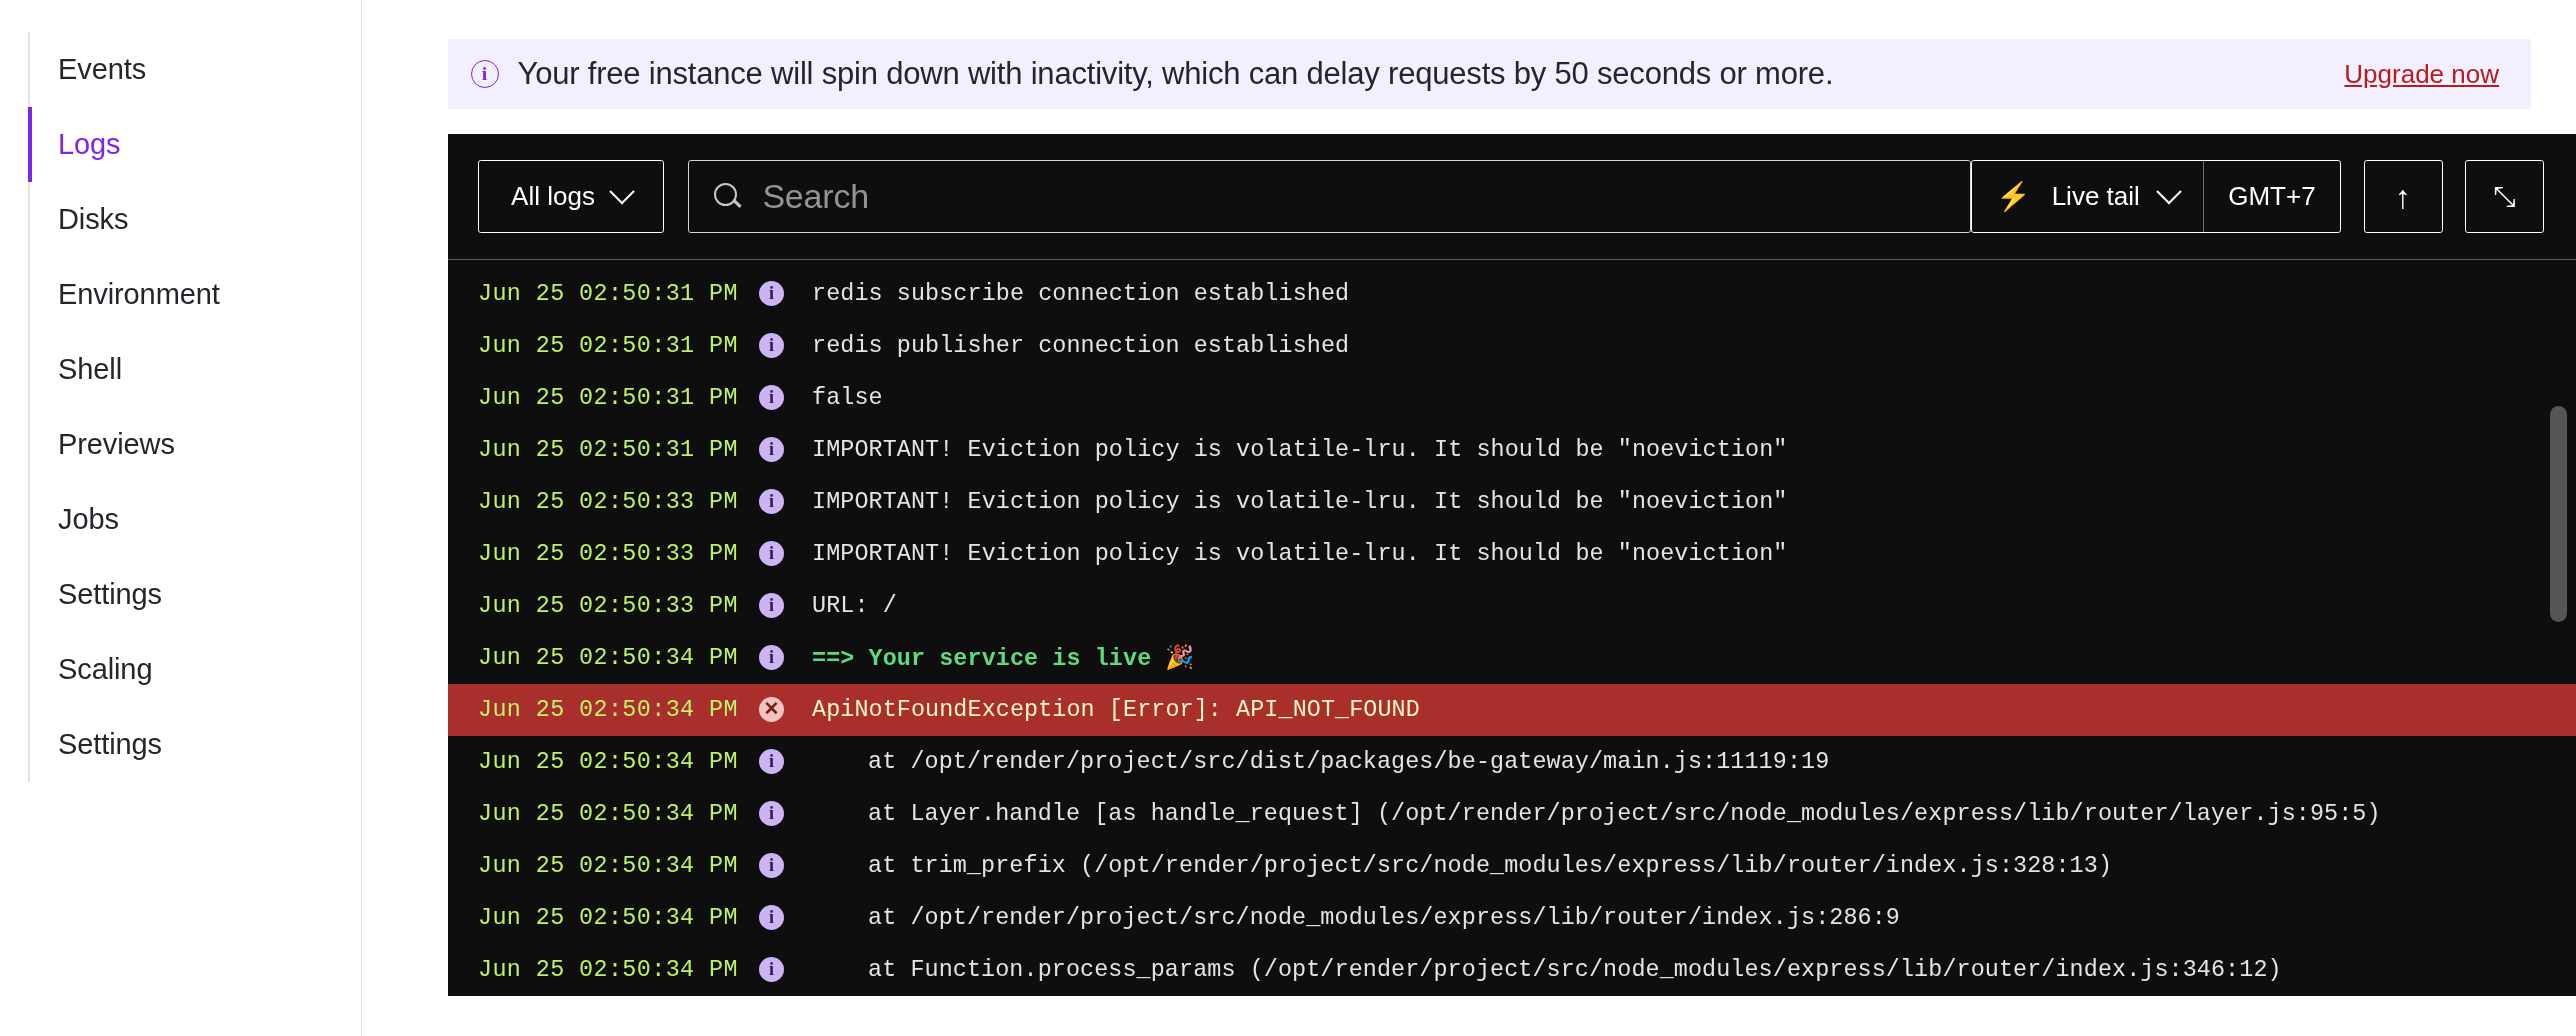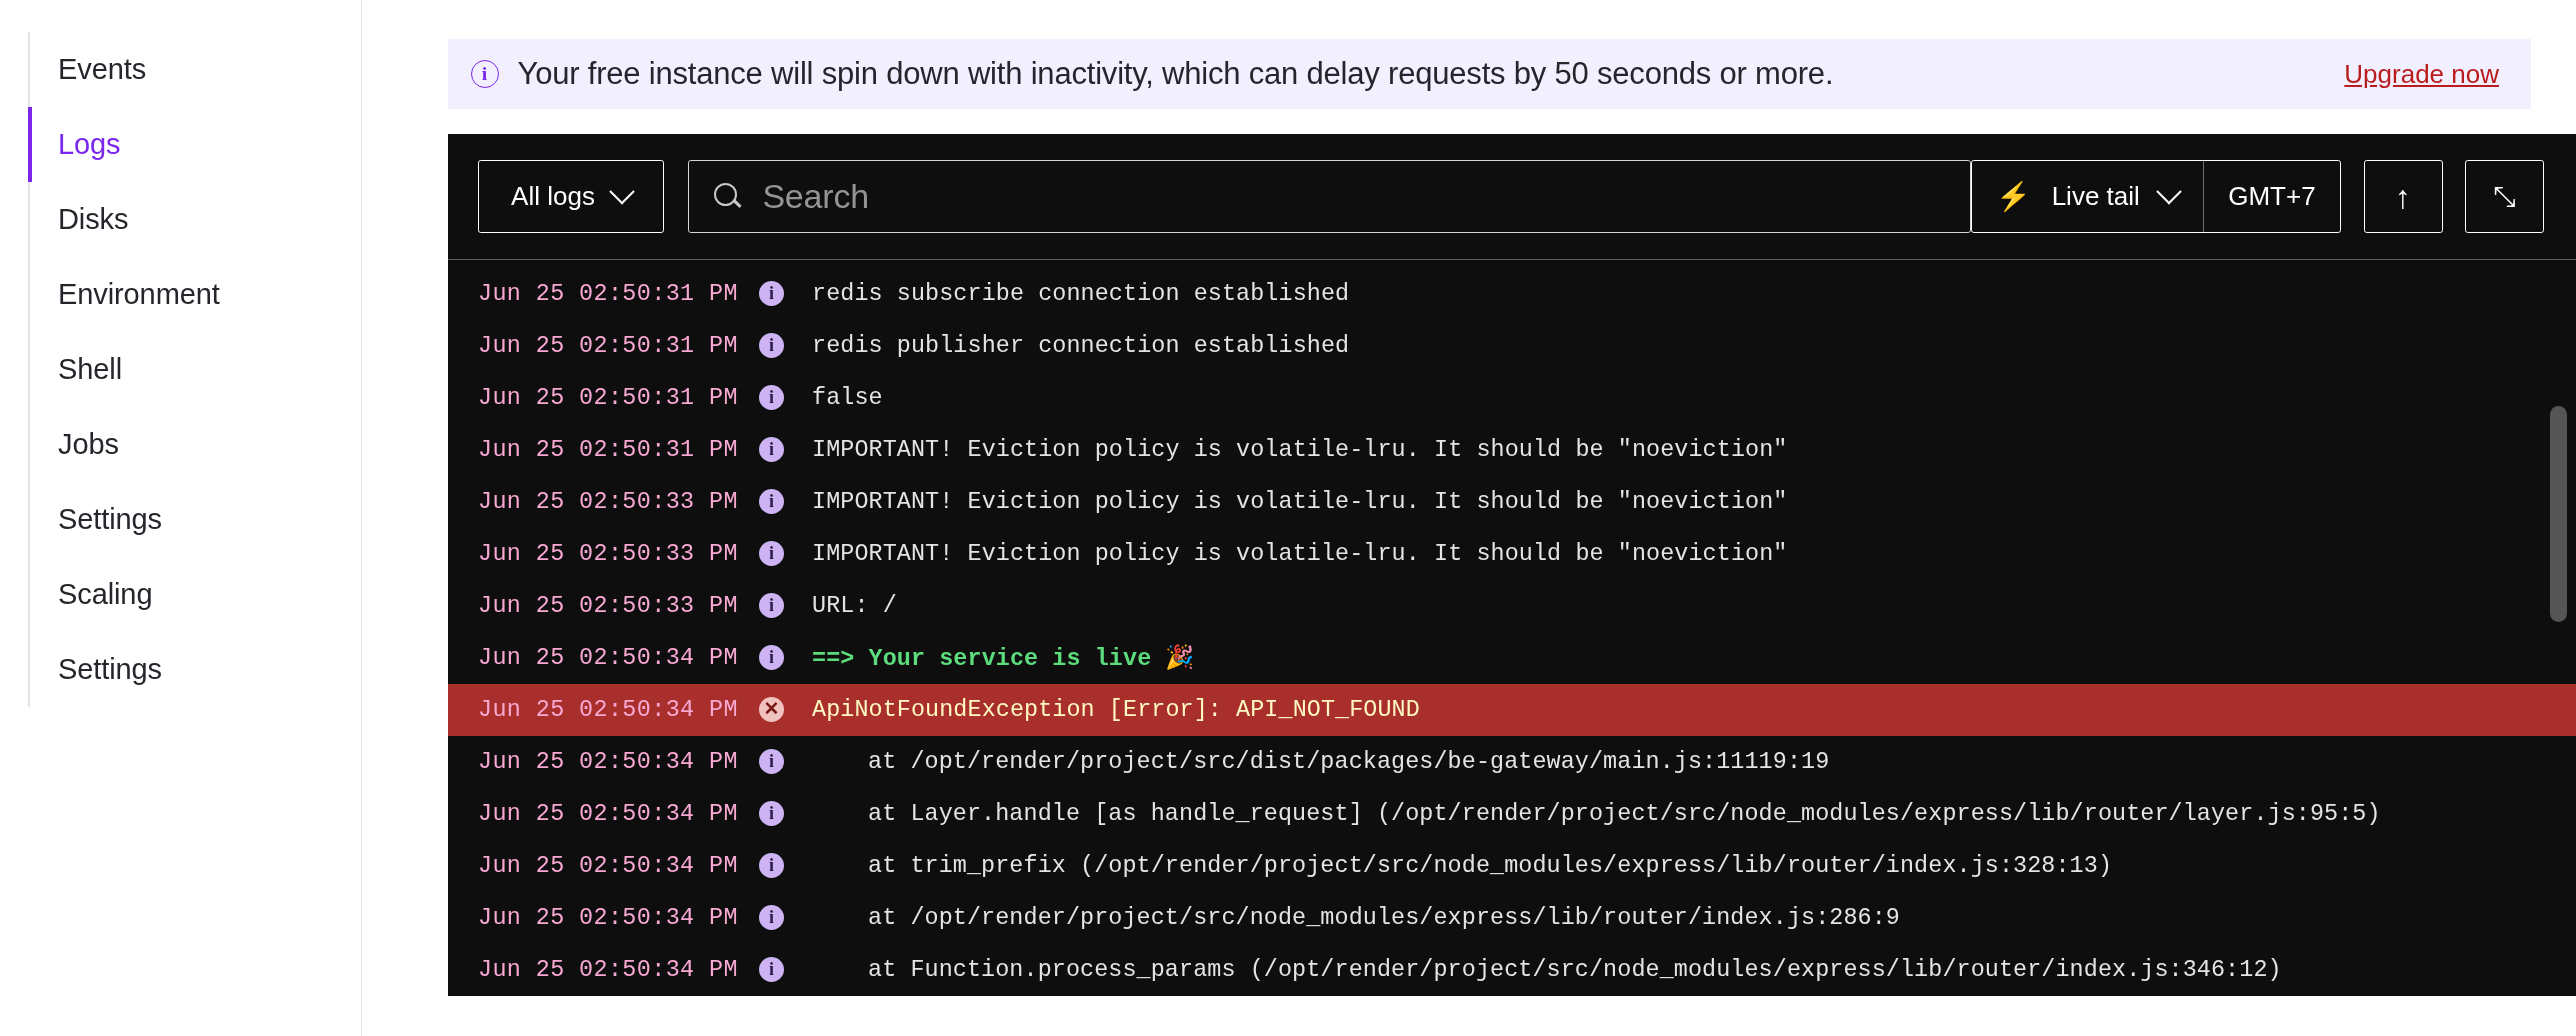--- a/index.html
+++ b/index.html
@@ -231,21 +231,21 @@
     display: flex;
     align-items: center;
     height: 52px;
     padding-left: 30px;
     white-space: nowrap;
     font-family: "Liberation Mono", monospace;
     font-size: 23.4px;
   }
   .logrow.error { background: #a92f2c; }
   .ts {
-    color: #f9a8d4;
+    color: #bef264;
     flex: none;
     width: 281px;
     letter-spacing: 0.4px;
   }
   .lvl {
     flex: none;
     width: 25px; height: 25px;
     border-radius: 50%;
     background: #cdb3f4;
     color: #2a1a46;
@@ -305,20 +305,23 @@
         <div class="nav-item">
           <span>Disks</span>
         </div>
         <div class="nav-item">
           <span>Environment</span>
         </div>
         <div class="nav-item">
           <span>Shell</span>
         </div>
         <div class="nav-item">
+          <span>Previews</span>
+        </div>
+        <div class="nav-item">
           <span>Jobs</span>
         </div>
         <div class="nav-item">
           <span>Settings</span>
         </div>
         <div class="nav-item">
           <span>Scaling</span>
         </div>
         <div class="nav-item">
           <span>Settings</span>

